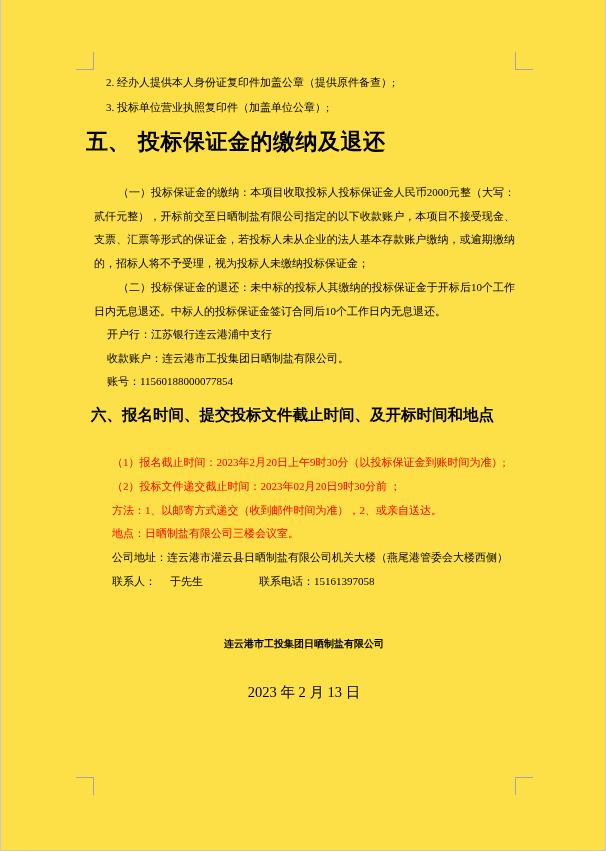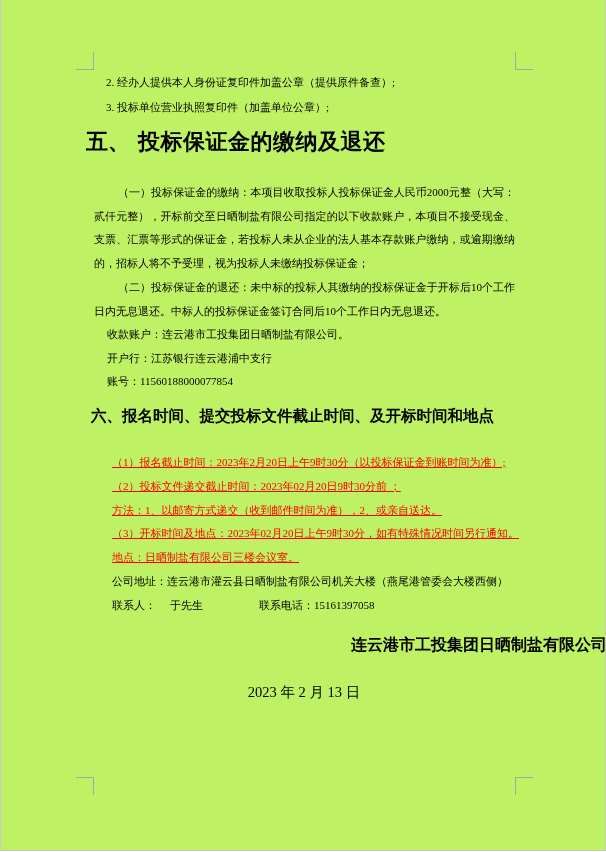--- a/index.html
+++ b/index.html
@@ -9,21 +9,21 @@
     position:relative;
     font-family:"Liberation Serif","DejaVu Serif",serif;
     color:#000000;
     overflow:hidden;
   }
   .page{
     position:absolute;left:0;top:0;width:604px;height:850px;
     border-left:1px solid #c9c9c9;
     border-right:1px solid #c9c9c9;
     border-bottom:1px solid #c9c9c9;
-    background:#bef264;
+    background:#fde047;
   }
   
   .mark{position:absolute;width:17px;height:17px;}
   .mark-tl{left:75px;top:52px;border-right:1px solid #a6a6a6;border-bottom:1px solid #a6a6a6;}
   .mark-tr{left:514px;top:52px;border-left:1px solid #a6a6a6;border-bottom:1px solid #a6a6a6;}
   .mark-bl{left:75px;top:777px;border-right:1px solid #a6a6a6;border-top:1px solid #a6a6a6;}
   .mark-br{left:514px;top:777px;border-left:1px solid #a6a6a6;border-top:1px solid #a6a6a6;}
 
   .blk{position:absolute;left:93px;width:421px;}
 
@@ -35,32 +35,32 @@
   .h5 .ttl{font-family:"Liberation Sans","DejaVu Sans",sans-serif;letter-spacing:0.5px;}
 
   .para{font-size:11px;line-height:23.5px;text-align:justify;text-justify:inter-ideograph;}
   .para1{top:181px;text-indent:24px;}
   .para2{top:276px;text-indent:24px;}
 
   .bank{top:323px;}
   .bank .ln{line-height:23.5px;font-size:11px;padding-left:13px;}
 
   .h6{top:404px;left:90px;width:440px;
-      font-family:Liberation Sans, sans-serif;
+      font-family:Liberation Mono, monospace;
       font-size:15.5px;line-height:24px;font-weight:bold;white-space:nowrap;}
 
   .s6lines{top:451px;}
   .s6lines .ln{line-height:23.8px;font-size:11px;padding-left:18px;white-space:nowrap;}
-  .red{color:#ff0000;text-decoration:underline;}
+  .red{color:#ff0000;}
   .contact .name{margin-left:14px;text-align:right;}
   .contact .phlabel{margin-left:56px;}
 
-  .company{position:absolute;left:0;top:635px;width:606px;text-align:right;
-      font-family:Liberation Serif, serif;
-      font-weight:bold;font-size:16px;line-height:20px;letter-spacing:0;}
+  .company{position:absolute;left:0;top:635px;width:606px;text-align:center;
+      font-family:Liberation Mono, monospace;
+      font-weight:bold;font-size:10px;line-height:20px;letter-spacing:0;}
   .docdate{position:absolute;left:0;top:682px;width:606px;text-align:center;
       font-size:14.5px;line-height:20px;}
 </style>
 </head>
 <body>
 
 <div class="page">
 
   <div class="mark mark-tl"></div>
   <div class="mark mark-tr"></div>
@@ -74,32 +74,31 @@
 
   <div class="blk h5">
     <span class="num">五、</span><span class="ttl">投标保证金的缴纳及退还</span>
   </div>
 
   <div class="blk para para1">（一）投标保证金的缴纳：本项目收取投标人投标保证金人民币2000元整（大写：贰仟元整），开标前交至日晒制盐有限公司指定的以下收款账户，本项目不接受现金、支票、汇票等形式的保证金，若投标人未从企业的法人基本存款账户缴纳，或逾期缴纳的，招标人将不予受理，视为投标人未缴纳投标保证金；</div>
 
   <div class="blk para para2">（二）投标保证金的退还：未中标的投标人其缴纳的投标保证金于开标后10个工作日内无息退还。中标人的投标保证金签订合同后10个工作日内无息退还。</div>
 
   <div class="blk bank">
+    <div class="ln">开户行：江苏银行连云港浦中支行</div>
     <div class="ln">收款账户：连云港市工投集团日晒制盐有限公司。</div>
-    <div class="ln">开户行：江苏银行连云港浦中支行</div>
     <div class="ln">账号：11560188000077854</div>
   </div>
 
   <div class="blk h6">六、报名时间、提交投标文件截止时间、及开标时间和地点</div>
 
   <div class="blk s6lines">
     <div class="ln red">（1）报名截止时间：2023年2月20日上午9时30分（以投标保证金到账时间为准）;</div>
     <div class="ln red">（2）投标文件递交截止时间：2023年02月20日9时30分前 ；</div>
     <div class="ln red">方法：1、以邮寄方式递交（收到邮件时间为准），2、或亲自送达。</div>
-    <div class="ln red">（3）开标时间及地点：2023年02月20日上午9时30分，如有特殊情况时间另行通知。</div>
     <div class="ln red">地点：日晒制盐有限公司三楼会议室。</div>
     <div class="ln">公司地址：连云港市灌云县日晒制盐有限公司机关大楼（燕尾港管委会大楼西侧）</div>
     <div class="ln contact">
       <span>联系人：</span><span class="name">于先生</span><span class="phlabel">联系电话：</span><span>15161397058</span>
     </div>
   </div>
 
   <div class="company">连云港市工投集团日晒制盐有限公司</div>
 
   <div class="docdate">2023 年 2 月 13 日</div>

